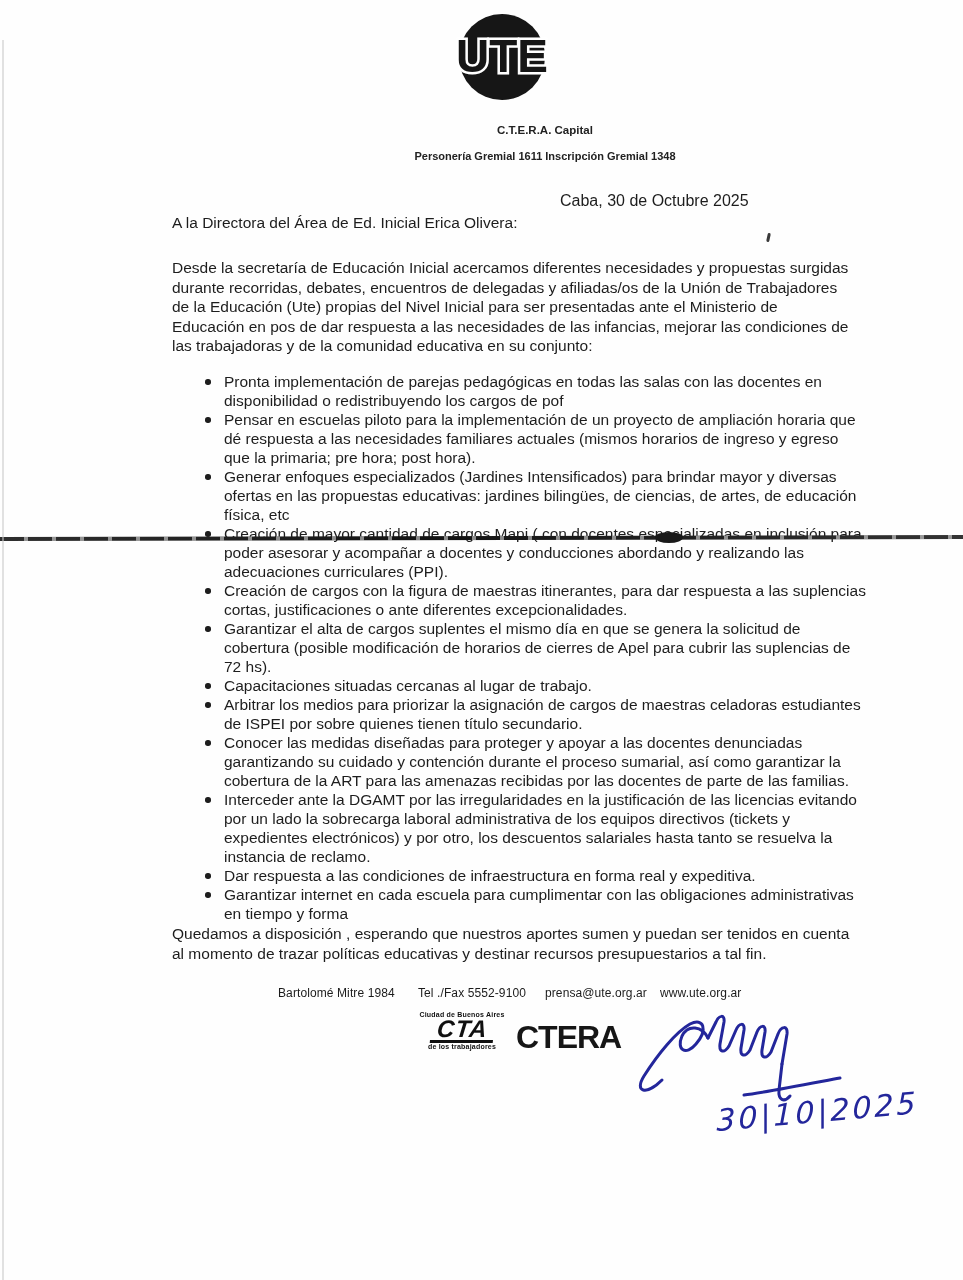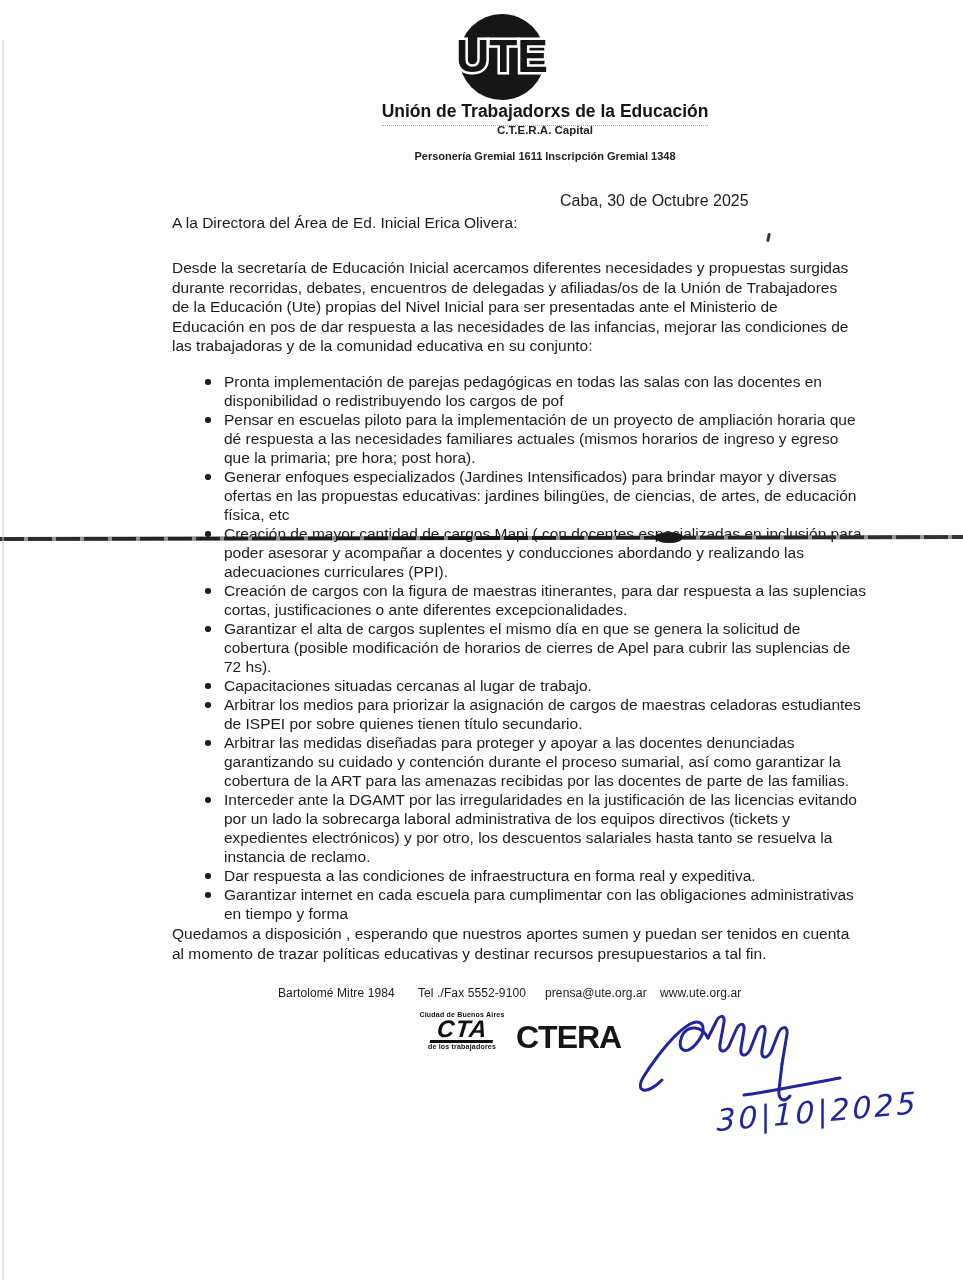--- a/index.html
+++ b/index.html
@@ -99,40 +99,37 @@
 <body>
 
 <div class="page">
 
   <div class="logo-wrap">
     <svg width="104" height="96" viewBox="0 0 104 96">
       <circle cx="52" cy="45" r="43" fill="#161616"></circle>
       <text x="52" y="60" text-anchor="middle" font-family="Liberation Sans, sans-serif" font-size="46" font-weight="bold" fill="#161616" stroke="#ffffff" stroke-width="5" paint-order="stroke">UTE</text>
     </svg>
   </div>
-  <div class="org-name">
-    <span>Unión de Trabajadorxs de la Educación</span>
-  </div>
   <div class="org-sub1">C.T.E.R.A. Capital</div>
   <div class="org-sub2">Personería Gremial 1611 Inscripción Gremial 1348</div>
 
   <div class="dateline">Caba, 30 de Octubre 2025</div>
   <div class="salutation">A la Directora del Área de Ed. Inicial Erica Olivera:</div>
   <div class="intro">Desde la secretaría de Educación Inicial acercamos diferentes necesidades y propuestas surgidas durante recorridas, debates, encuentros de delegadas y afiliadas/os de la Unión de Trabajadores de la Educación (Ute) propias del Nivel Inicial para ser presentadas ante el Ministerio de Educación en pos de dar respuesta a las necesidades de las infancias, mejorar las condiciones de las trabajadoras y de la comunidad educativa en su conjunto:</div>
 
   <ul class="demands">
       <li class="b-item">Pronta implementación de parejas pedagógicas en todas las salas con las docentes en disponibilidad o redistribuyendo los cargos de pof</li>
       <li class="b-item">Pensar en escuelas piloto para la implementación de un proyecto de ampliación horaria  que dé respuesta a las necesidades familiares actuales (mismos horarios de ingreso y egreso que la primaria; pre hora; post hora).</li>
       <li class="b-item">Generar enfoques especializados (Jardines Intensificados) para brindar mayor y diversas ofertas en las propuestas educativas: jardines bilingües, de ciencias, de artes, de educación física, etc</li>
       <li class="b-item">Creación de mayor cantidad de cargos Mapi ( con docentes especializadas en inclusión para poder asesorar y acompañar a docentes y conducciones abordando y realizando las adecuaciones curriculares (PPI).</li>
       <li class="b-item">Creación de cargos con la figura de maestras itinerantes, para dar respuesta a las suplencias cortas, justificaciones o ante diferentes excepcionalidades.</li>
       <li class="b-item">Garantizar el alta de cargos suplentes el mismo día en que se genera la solicitud de cobertura (posible modificación de horarios de cierres de Apel para cubrir las suplencias de 72 hs).</li>
       <li class="b-item">Capacitaciones situadas cercanas al lugar de trabajo.</li>
       <li class="b-item">Arbitrar los medios para priorizar la asignación de cargos de maestras celadoras estudiantes de ISPEI por sobre quienes tienen título secundario.</li>
-      <li class="b-item">Arbitrar las medidas diseñadas para proteger y apoyar a las docentes denunciadas garantizando su cuidado y contención durante el proceso sumarial, así como garantizar la cobertura de la ART para las amenazas recibidas por las docentes de parte de las familias.</li>
+      <li class="b-item">Conocer las medidas diseñadas para proteger y apoyar a las docentes denunciadas garantizando su cuidado y contención durante el proceso sumarial, así como garantizar la cobertura de la ART para las amenazas recibidas por las docentes de parte de las familias.</li>
       <li class="b-item">Interceder ante la DGAMT por las irregularidades en la justificación de las licencias  evitando por un lado la sobrecarga laboral administrativa de los equipos directivos  (tickets y expedientes electrónicos) y por otro, los descuentos salariales hasta tanto se resuelva la instancia de reclamo.</li>
       <li class="b-item">Dar respuesta a las condiciones de infraestructura en forma real y expeditiva.</li>
       <li class="b-item">Garantizar internet en cada escuela para cumplimentar con las obligaciones administrativas en tiempo y forma</li>
     </ul>
 
   <div class="closing">Quedamos a disposición , esperando que nuestros aportes sumen y puedan ser tenidos en cuenta al momento de trazar políticas educativas y destinar recursos presupuestarios a tal fin.</div>
 
   <div class="foot-item foot-address">Bartolomé Mitre 1984</div>
   <div class="foot-item foot-phone">Tel ./Fax 5552-9100</div>
   <div class="foot-item foot-email">prensa@ute.org.ar</div>

